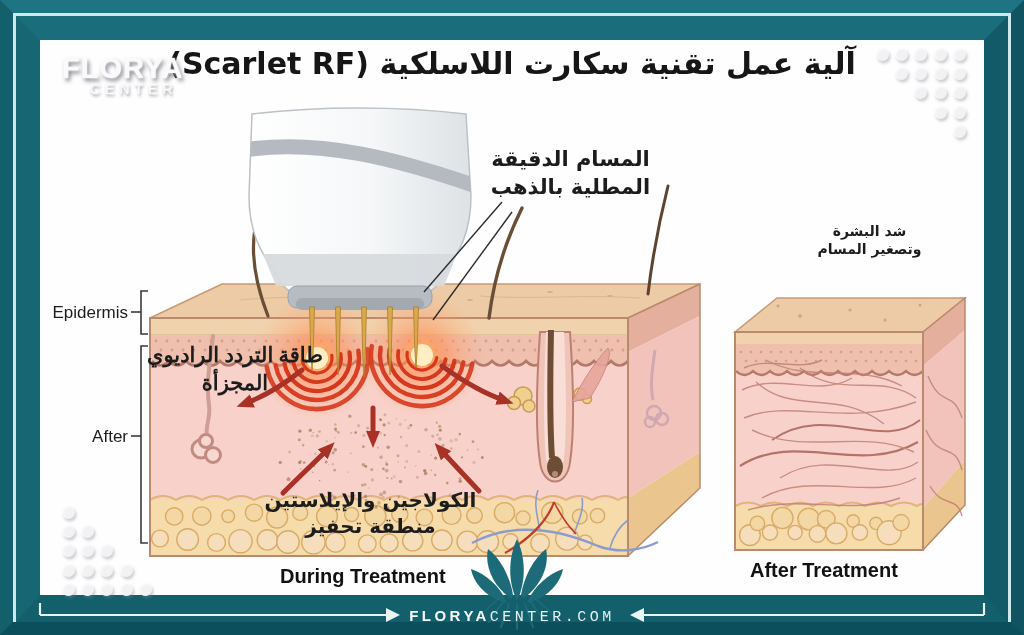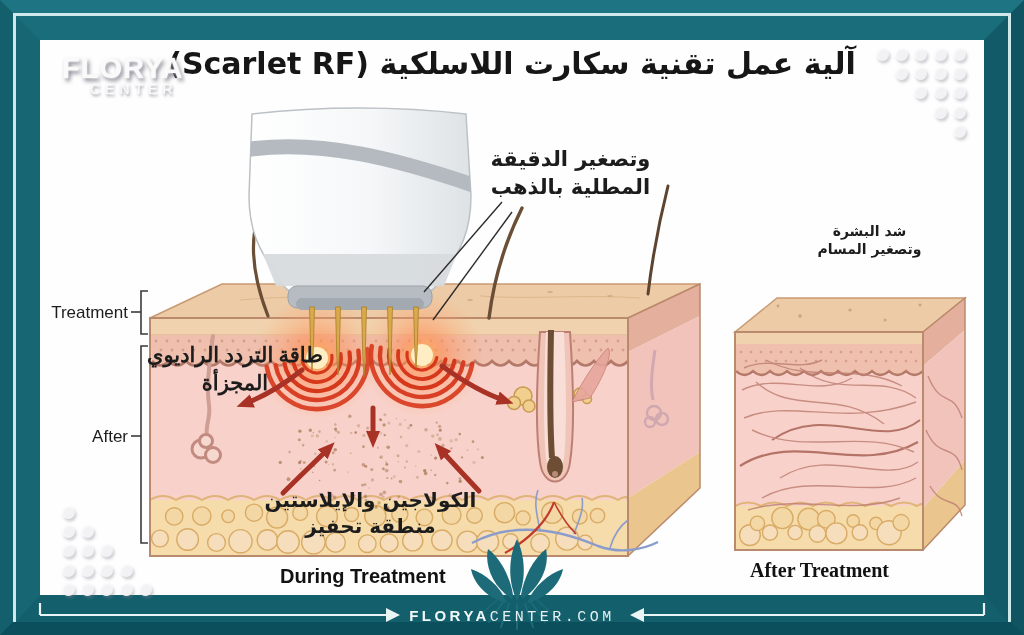--- a/index.html
+++ b/index.html
@@ -31,21 +31,21 @@
 
   .ar { position:absolute; z-index:9; font-family:"DejaVu Sans",sans-serif; direction:rtl; font-weight:bold;
     color:#1c1c1c; text-align:center; line-height:1.32; }
   .ar-needles  { left:468px; top:146px; width:205px; font-size:21px; }
   .ar-rf       { left:145px; top:342px; width:180px; font-size:21px;font-family:Liberation Serif, serif; }
   .ar-collagen { left:258px; top:487px; width:225px; font-size:20px; }
   .ar-result   { left:772px; top:222px; width:195px; font-size:14px; }
 
   .cap { position:absolute; z-index:9; font-size:20px; font-weight:bold; color:#121212; text-align:left; }
   .cap-during { left:280px; top:565px; width:200px; }
-  .cap-after  { left:750px; top:559px; width:190px;font-family:Liberation Serif, serif; }
+  .cap-after  { left:750px; top:559px; width:190px; }
 
   .diagram-svg { position:absolute; left:40px; top:95px; width:945px; height:540px; z-index:5; }
 
   .footer-svg { position:absolute; left:0; top:595px; width:1024px; height:40px; z-index:4; }
   .footer-text { position:absolute; left:0; right:0; bottom:9px; text-align:center; z-index:6;
     color:#f2f8f8; font-size:15px; letter-spacing:3.5px; }
   .footer-text .b { font-weight:800; }
   .footer-text .d { font-weight:400; opacity:.95;font-family:Liberation Mono, monospace; }
 </style>
 </head>
@@ -59,25 +59,25 @@
 <div id="dots-tr"></div>
 <div id="dots-bl"></div>
 
 <div class="page-title">آلية عمل تقنية سكارت اللاسلكية (Scarlet RF)</div>
 
 <div class="brand">
   <span class="nm">FLORYA</span>
   <span class="sub">CENTER</span>
 </div>
 
-<div class="anat-label" style="left:36px; top:303px;">Treatment</div>
+<div class="anat-label" style="left:36px; top:303px;">Epidermis</div>
 <div class="anat-label" style="left:36px; top:427px;">After</div>
 
 <div class="ar ar-needles">
-  <div>وتصغير الدقيقة</div>
+  <div>المسام الدقيقة</div>
   <div>المطلية بالذهب</div>
 </div>
 <div class="ar ar-rf">
   <div>طاقة التردد الراديوي</div>
   <div>المجزأة</div>
 </div>
 <div class="ar ar-collagen">
   <div>الكولاجين والإيلاستين</div>
   <div>منطقة تحفيز</div>
 </div>

